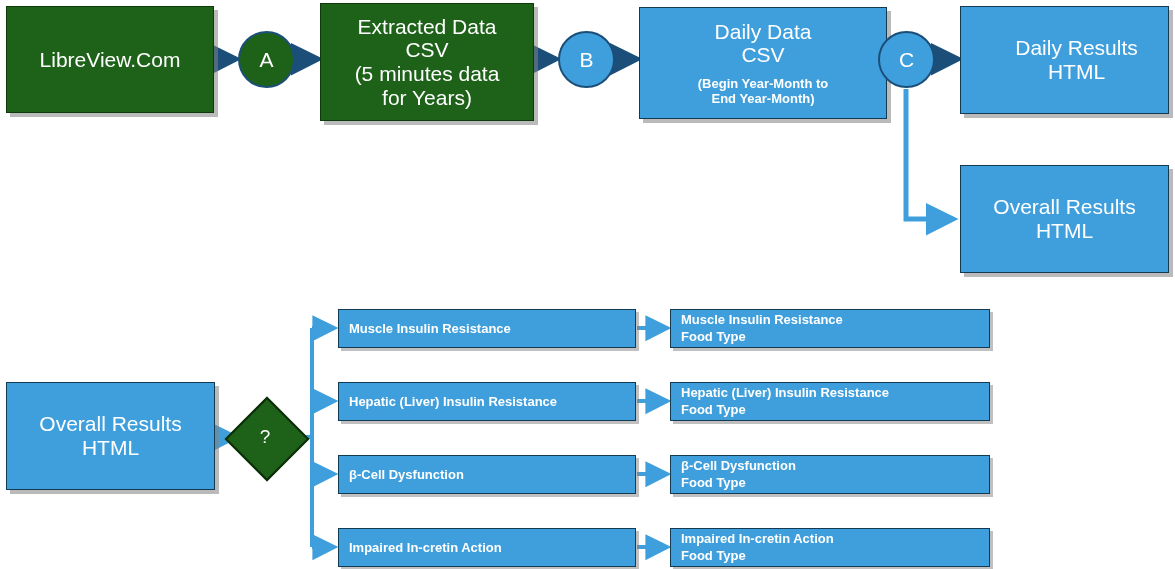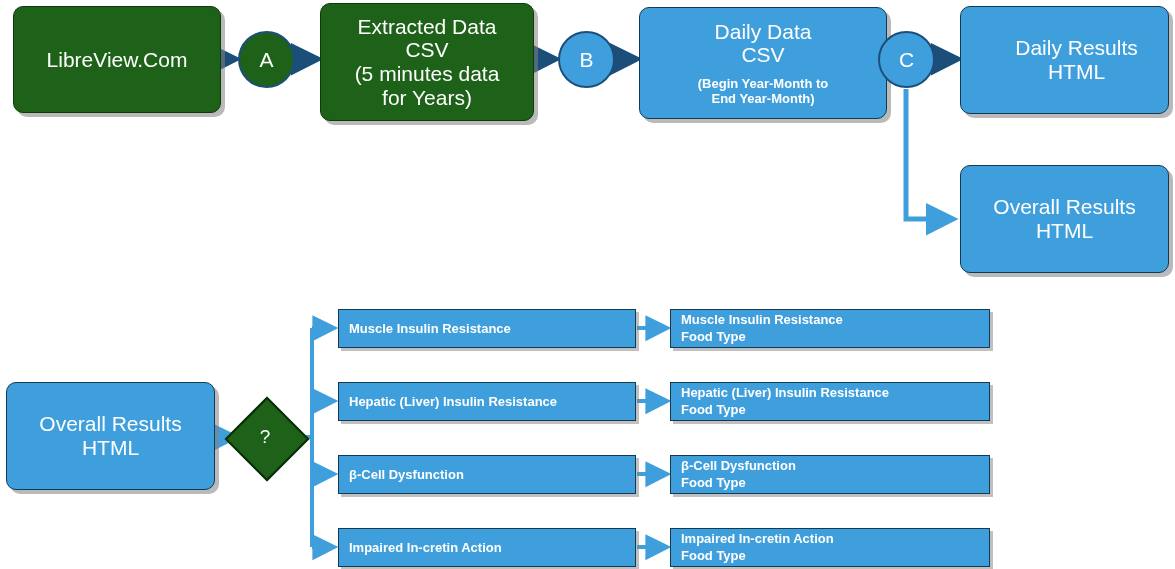--- a/index.html
+++ b/index.html
@@ -31,21 +31,20 @@
   .node-green {
     background: #1d6218;
     border: 1px solid #0f3b0c;
   }
   .node-blue {
     background: #3f9fdc;
     border: 1px solid #123a52;
   }
   .shadowed {
     box-shadow: 4px 4px 0 rgba(130,130,130,0.55);
-    border-radius: 10px;
   }
   .circle {
     position: absolute;
     border-radius: 50%;
     display: flex;
     align-items: center;
     justify-content: center;
     color: #ffffff;
     box-sizing: border-box;
   }
@@ -148,21 +147,21 @@
     <line x1="312" y1="401" x2="334" y2="401" stroke="#3f9fdc" stroke-width="4" marker-end="url(#ah)"></line>
     <line x1="312" y1="474" x2="334" y2="474" stroke="#3f9fdc" stroke-width="4" marker-end="url(#ah)"></line>
     <line x1="312" y1="547" x2="334" y2="547" stroke="#3f9fdc" stroke-width="4" marker-end="url(#ah)"></line>
 
     <line x1="637" y1="328" x2="667" y2="328" stroke="#3f9fdc" stroke-width="4" marker-end="url(#ah)"></line>
     <line x1="637" y1="401" x2="667" y2="401" stroke="#3f9fdc" stroke-width="4" marker-end="url(#ah)"></line>
     <line x1="637" y1="474" x2="667" y2="474" stroke="#3f9fdc" stroke-width="4" marker-end="url(#ah)"></line>
     <line x1="637" y1="547" x2="667" y2="547" stroke="#3f9fdc" stroke-width="4" marker-end="url(#ah)"></line>
   </svg>
 
-  <div class="node node-green shadowed" style="left:13px; top:6px; width:208px; height:107px;">
+  <div class="node node-green shadowed" style="left:6px; top:6px; width:208px; height:107px;">
     <div class="line-main">LibreView.Com</div>
   </div>
 
   <div class="circle circle-green" style="left:238px; top:31px; width:57px; height:57px;">
     <span class="line-sub">A</span>
   </div>
 
   <div class="node node-green shadowed" style="left:320px; top:3px; width:214px; height:118px;">
     <div class="line-main">Extracted Data</div>
     <div class="line-main">CSV</div>

